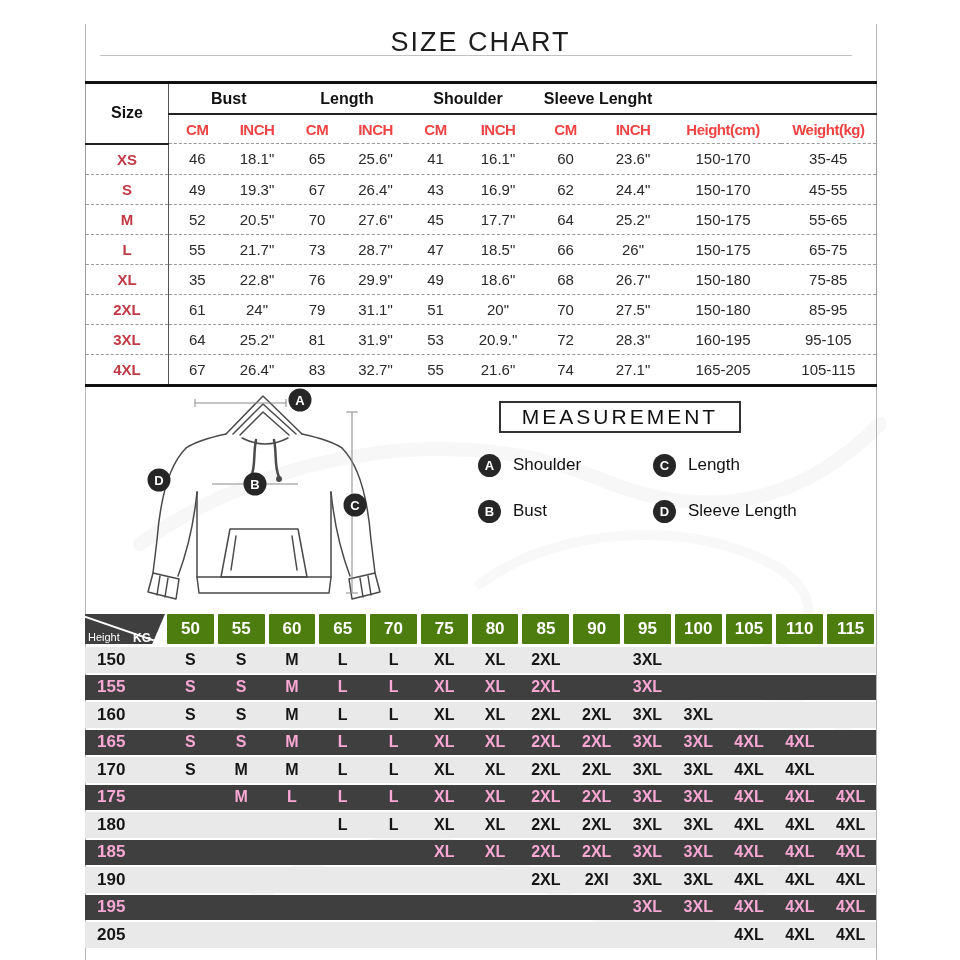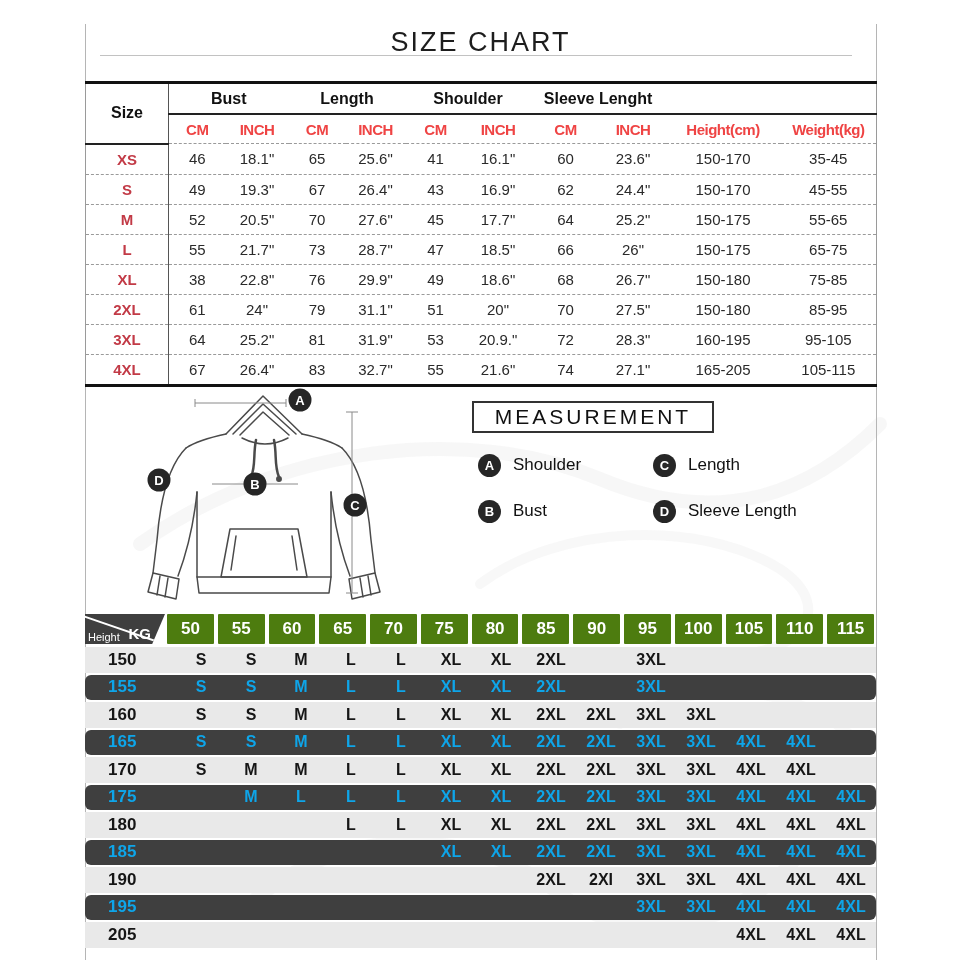--- a/index.html
+++ b/index.html
@@ -25,45 +25,45 @@
   table.sizes th,table.sizes td{padding:0;text-align:center;overflow:hidden;white-space:nowrap;}
   th.corner{color:#d2232e;font-size:20px;font-weight:bold;border-right:1px solid #555;position:relative;}
   th.corner::before{content:"";position:absolute;left:-14px;top:50%;width:12px;height:2px;background:#333;}
   tr.group-row th{height:29px;font-size:16px;font-weight:bold;color:#111;border-bottom:2px solid #222;}
   tr.unit-row th{height:28px;font-size:15px;font-weight:bold;color:#ef4444;border-bottom:1px dashed #9a9a9a;letter-spacing:-0.5px;}
   tr.size-row td{height:29px;font-size:15px;color:#2a2a2a;border-bottom:1px dashed #9a9a9a;}
   tr.size-row:last-child td{border-bottom:none;}
   tr.size-row td.size-label{color:#c23a46;font-weight:bold;border-right:1px solid #555;}
 
   
-  .m-title{position:absolute;left:472px;top:377px;width:238px;height:28px;border:2px solid #333;
+  .m-title{position:absolute;left:499px;top:377px;width:238px;height:28px;border:2px solid #333;
            display:flex;align-items:center;justify-content:center;font-size:21px;letter-spacing:3px;color:#111;background:#fff;}
   .legend{position:absolute;left:478px;top:418px;width:390px;display:grid;
           grid-template-columns:175px 215px;grid-auto-rows:46px;align-items:center;}
   .legend-item{display:flex;align-items:center;gap:12px;}
   .badge{width:23px;height:23px;border-radius:50%;background:#262626;color:#fff;font-size:13px;font-weight:bold;
          display:flex;align-items:center;justify-content:center;flex:0 0 23px;}
   .legend-label{font-size:17px;color:#111;}
 
   .hoodie-wrap{position:absolute;left:90px;top:356px;width:350px;height:228px;}
 
   
   .matrix{position:absolute;left:85px;top:590px;width:791px;}
   .mheader{display:grid;grid-template-columns:80px repeat(14,1fr);height:30px;margin-bottom:3px;}
   .corner-cell{position:relative;background:#3f3f3f;color:#fff;
                clip-path:polygon(0 0,100% 0,84% 100%,0 100%);}
-  .corner-kg{position:absolute;top:11px;right:14px;font-size:15px;font-weight:bold;}
+  .corner-kg{position:absolute;top:17px;right:14px;font-size:12px;font-weight:bold;}
   .corner-height{position:absolute;bottom:1px;left:3px;font-size:11px;font-weight:normal;}
   .corner-diag{position:absolute;left:-2px;top:1px;width:86px;height:2px;background:#fff;
                transform:rotate(19deg);transform-origin:0 0;}
   .wbox{margin:0 2px;background:#4d7c0f;color:#fff;font-size:17px;font-weight:bold;
         display:flex;align-items:center;justify-content:center;border-radius:1px;}
   .mrow{display:grid;grid-template-columns:80px repeat(14,1fr);height:25.5px;margin-bottom:2px;
-        background:#e9e9e9;color:#161616;padding-left:11px;}
-  .mrow.dark{background:#3f3f3f;color:#0ea5e9;border-radius:6px;}
+        background:#e9e9e9;color:#161616;}
+  .mrow.dark{background:#3f3f3f;color:#f9a8d4;}
   .mrow .hlabel{font-size:17px;font-weight:bold;padding-left:12px;display:flex;align-items:center;}
   .mrow .mcell{font-size:16px;font-weight:bold;display:flex;align-items:center;justify-content:center;overflow:hidden;}
 
   
   .note-box{position:absolute;left:218px;top:924px;width:658px;height:25px;border:2px solid #1a1a1a;background:#fff;
             display:flex;align-items:center;justify-content:center;gap:45px;}
   .note-box span{font-size:14px;font-weight:bold;color:#111;white-space:nowrap;}
   .bottom-strip{position:absolute;left:90px;top:954px;width:862px;height:3px;background:#c9c9c9;}
 
   .watermark{position:absolute;left:0;top:0;pointer-events:none;}
@@ -174,21 +174,21 @@
           <td class="num">28.7"</td>
           <td class="num">47</td>
           <td class="num">18.5"</td>
           <td class="num">66</td>
           <td class="num">26"</td>
           <td class="range">150-175</td>
           <td class="range">65-75</td>
         </tr>
         <tr class="size-row">
           <td class="size-label">XL</td>
-          <td class="num">38</td>
+          <td class="num">35</td>
           <td class="num">22.8"</td>
           <td class="num">76</td>
           <td class="num">29.9"</td>
           <td class="num">49</td>
           <td class="num">18.6"</td>
           <td class="num">68</td>
           <td class="num">26.7"</td>
           <td class="range">150-180</td>
           <td class="range">75-85</td>
         </tr>

